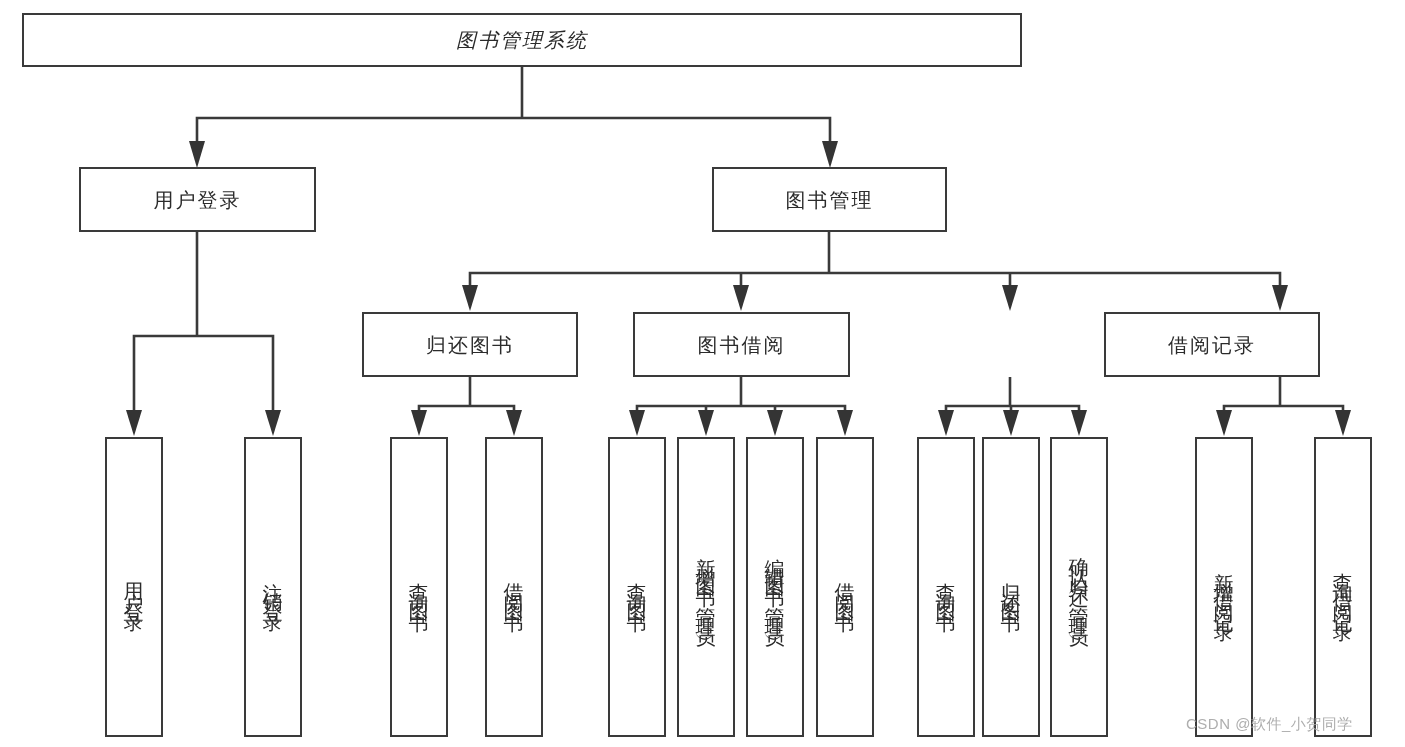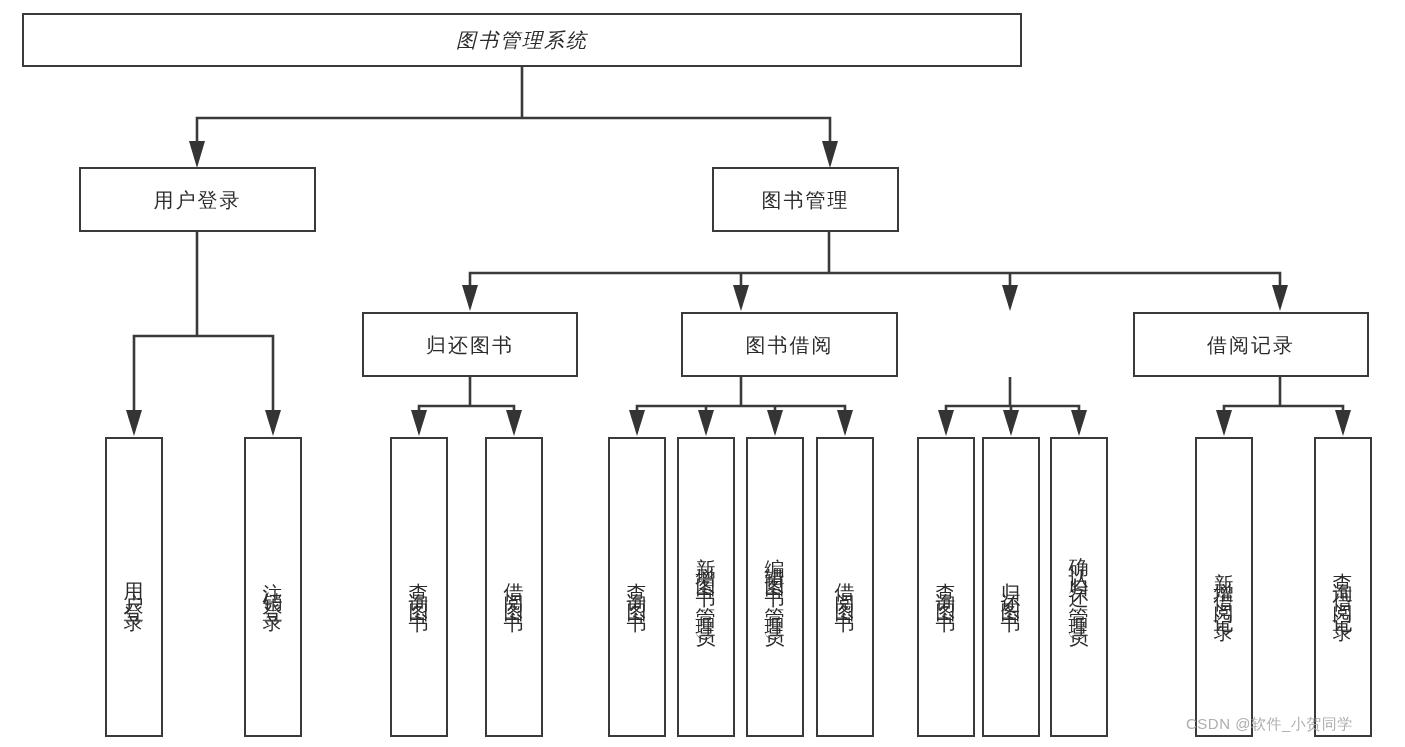--- a/index.html
+++ b/index.html
@@ -113,31 +113,31 @@
     <path class="arrow" d="M1335 410 L1351 410 L1343 436 Z"></path>
   </svg>
 
   <div class="node root-node">
     <span>图书管理系统</span>
   </div>
 
   <div class="node h-node" style="left:79px; top:167px; width:237px;">
     <span>用户登录</span>
   </div>
-  <div class="node h-node" style="left:712px; top:167px; width:187px;">
+  <div class="node h-node" style="left:712px; top:167px; width:235px;">
     <span>图书管理</span>
   </div>
 
   <div class="node h-node" style="left:362px; top:312px; width:216px;">
     <span>归还图书</span>
   </div>
-  <div class="node h-node" style="left:633px; top:312px; width:217px;margin-left:48px;">
+  <div class="node h-node" style="left:633px; top:312px; width:217px;">
     <span>图书借阅</span>
   </div>
-  <div class="node h-node" style="left:1133px; top:312px; width:236px;">
+  <div class="node h-node" style="left:1104px; top:312px; width:216px;">
     <span>借阅记录</span>
   </div>
 
   <div class="node leaf" style="left:105px;">
     <span class="v-label">用户登录</span>
   </div>
   <div class="node leaf" style="left:244px;">
     <span class="v-label">注销登录</span>
   </div>
 

